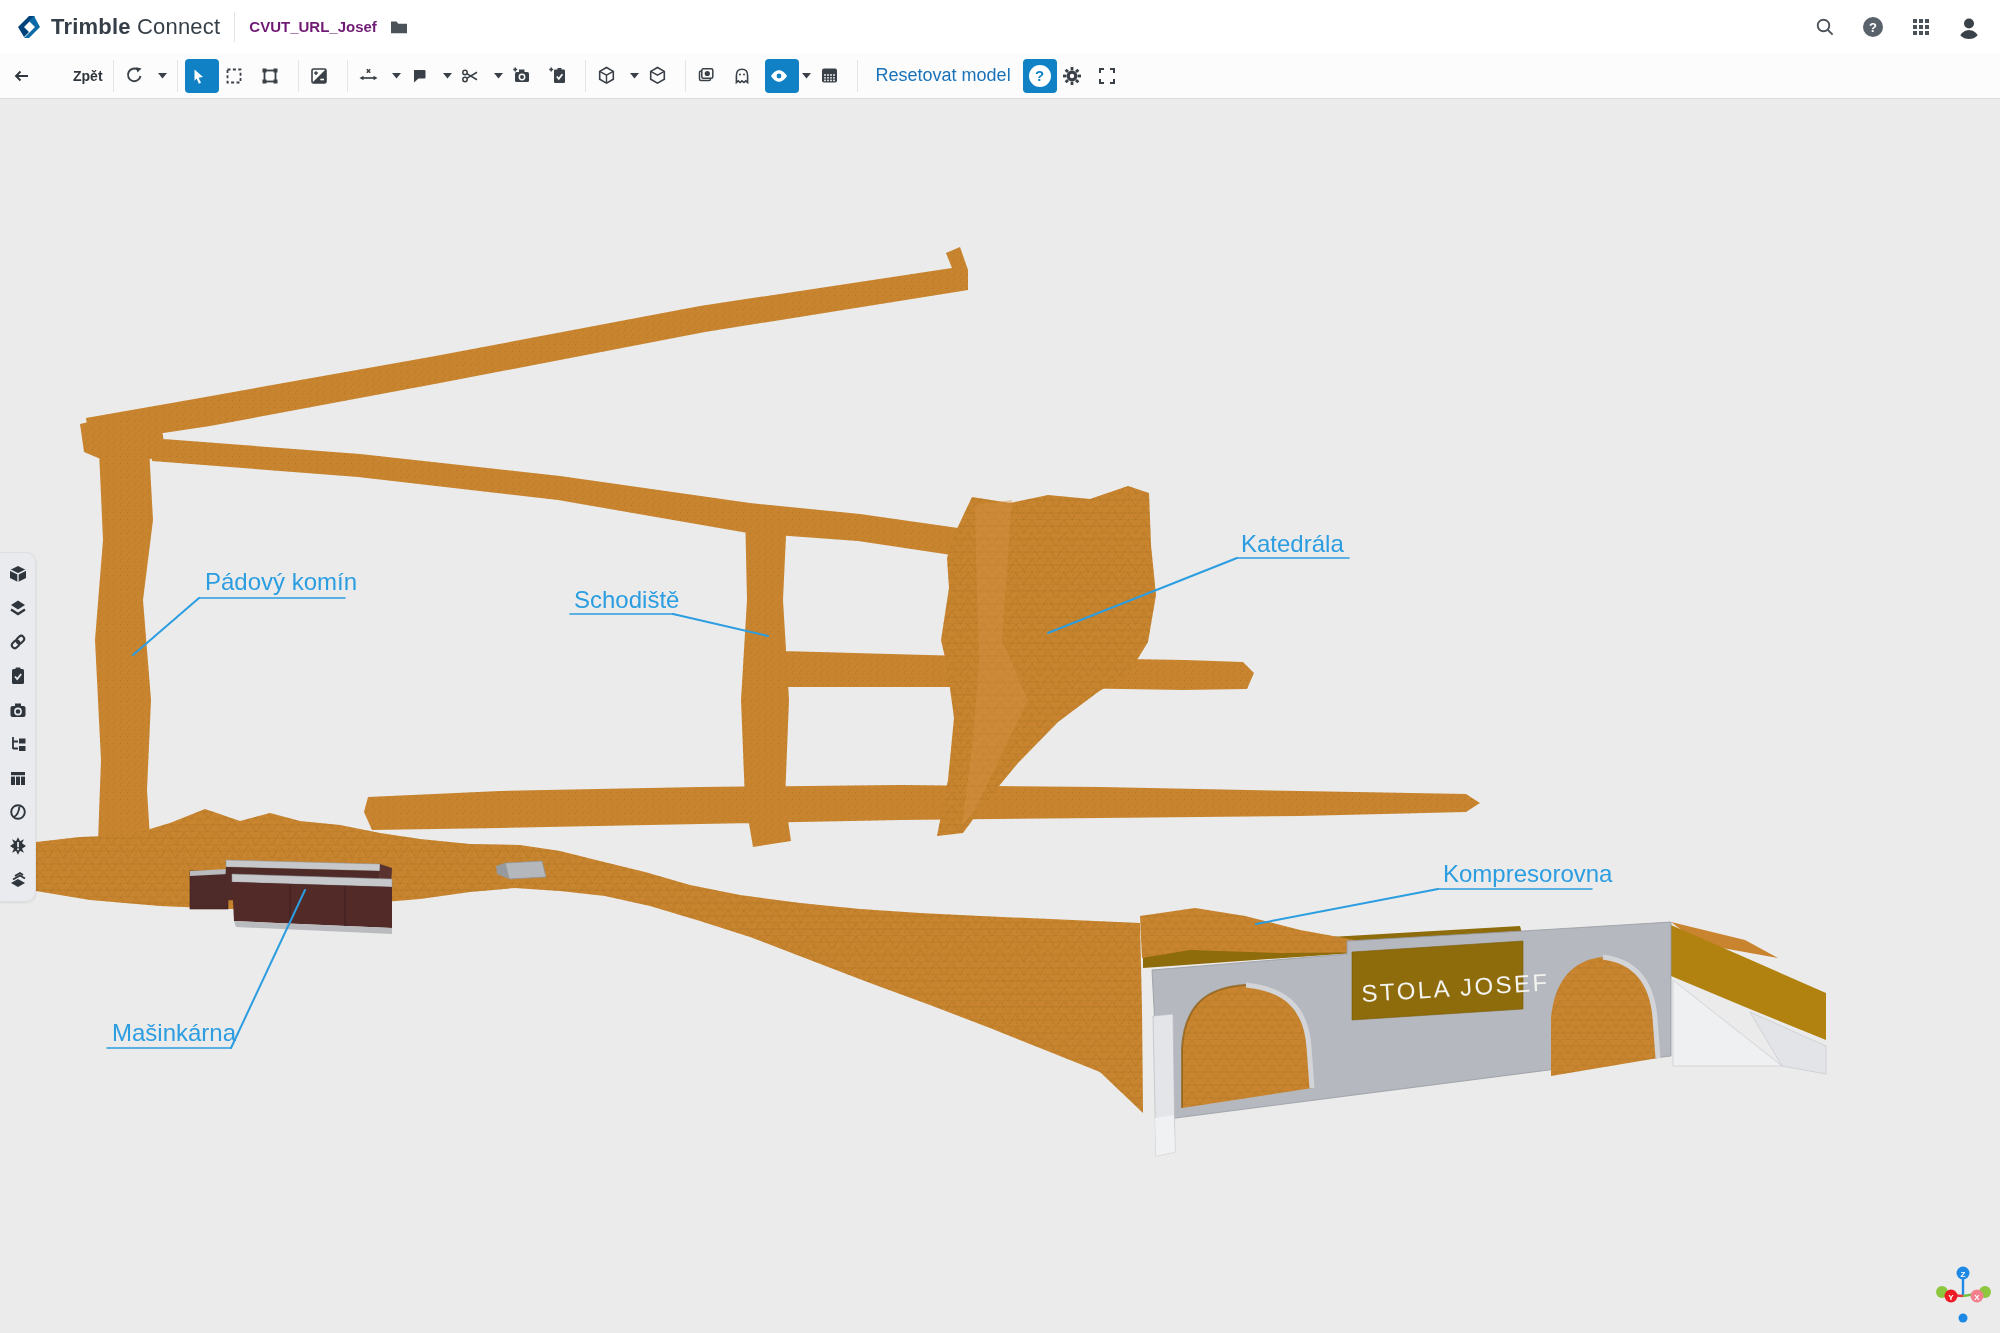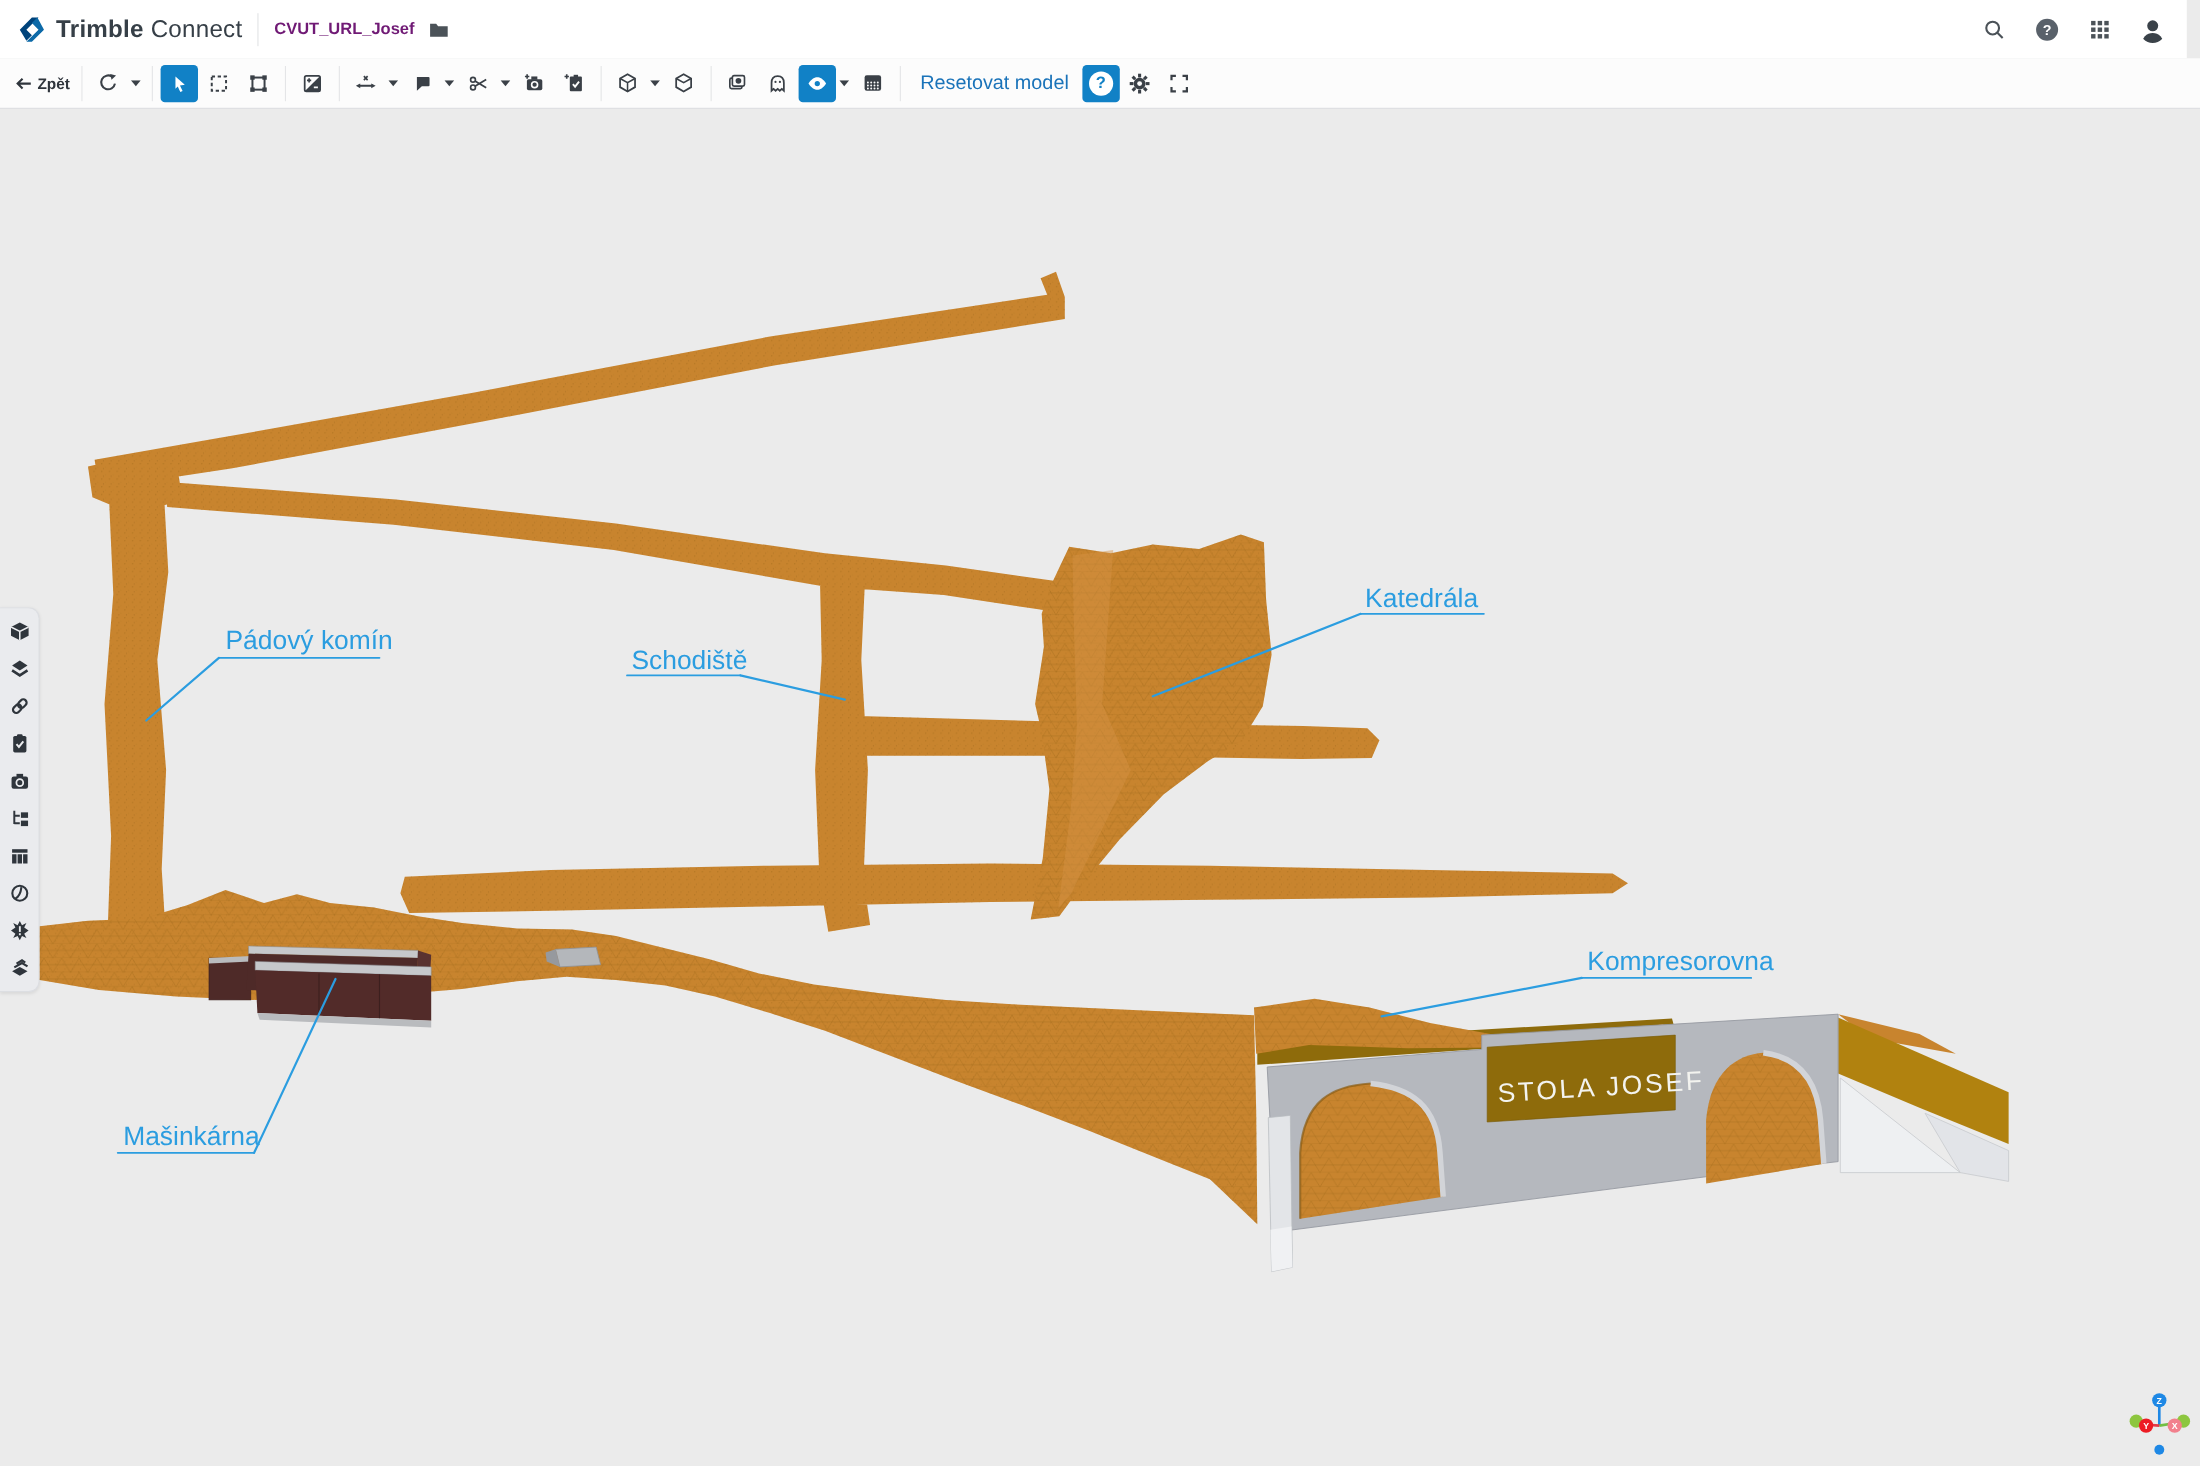--- a/index.html
+++ b/index.html
@@ -1,33 +1,33 @@
 <!DOCTYPE html>
 <html><head>
 <meta charset="utf-8">
 <style>
   html,body{margin:0;padding:0;}
   body{width:2000px;height:1333px;position:relative;overflow:hidden;background:#ebebeb;
        font-family:"Liberation Sans",sans-serif;-webkit-font-smoothing:antialiased;}
   
-  .topbar{position:absolute;top:0;left:0;right:12px;height:53px;background:#ffffff;
+  .topbar{position:absolute;top:0;left:0;right:0;height:53px;background:#ffffff;
           border-bottom:1px solid #e4e5e7;display:flex;align-items:center;z-index:30;}
   .brand{display:flex;align-items:center;gap:9px;margin-left:16px;cursor:pointer;}
   .brand-txt{font-size:22px;color:#363f47;letter-spacing:.2px;}
   .brand-txt b{font-weight:700;}
   .tb-divider{width:1px;height:30px;background:#e2e3e5;margin:0 14px;}
   .proj{font-size:15px;font-weight:700;color:#701a75;}
   .folder{margin-left:12px;display:flex;}
   .tb-right{margin-left:auto;display:flex;align-items:center;gap:22px;margin-right:18px;}
   .tb-ic{width:26px;height:26px;display:flex;align-items:center;justify-content:center;cursor:pointer;}
   
   .toolbar{position:absolute;top:53px;left:0;right:0;height:45px;background:#fcfcfc;
            border-bottom:1px solid #dcdde0;display:flex;align-items:center;padding:0 8px;z-index:30;}
   .tbtn{height:34px;min-width:34px;border-radius:4px;display:flex;align-items:center;
-        justify-content:center;cursor:pointer;margin:0 1px;background:transparent;border:none;padding:0 3px;}
+        justify-content:space-between;cursor:pointer;margin:0 1px;background:transparent;border:none;padding:0 3px;gap:39px;}
   .tbtn.active{background:#1181c6;}
   .caret{width:13px;height:34px;display:flex;align-items:center;justify-content:center;cursor:pointer;margin-right:2px;}
   .caret svg{display:block}
   .sep{width:1px;height:32px;background:#e4e5e7;margin:0 6px;}
   .back-label{font-size:14px;font-weight:700;color:#2f353c;margin-left:2px;}
   .reset-link{font-size:18px;font-weight:400;color:#1a73b9;padding:0 12px;cursor:pointer;white-space:nowrap;}
   .help-q{width:34px;height:34px;border-radius:4px;background:#1181c6;display:flex;align-items:center;
           justify-content:center;cursor:pointer;}
   .help-q .disc{width:22px;height:22px;border-radius:50%;background:#ffffff;color:#1181c6;
           font-size:15px;font-weight:700;display:flex;align-items:center;justify-content:center;}

